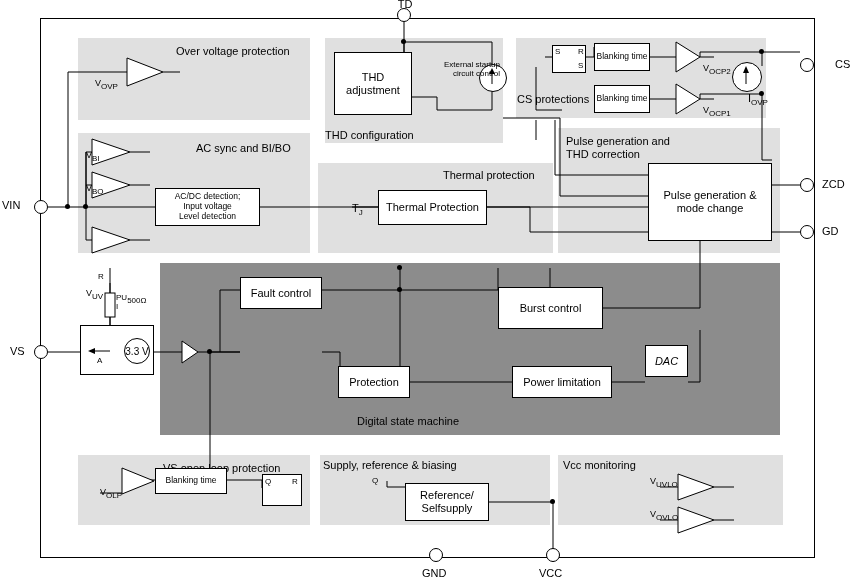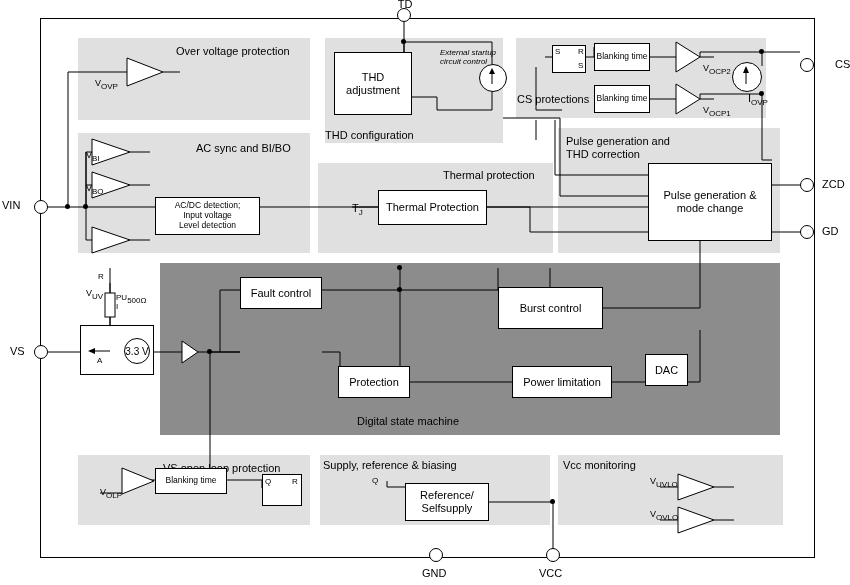--- a/index.html
+++ b/index.html
@@ -218,23 +218,23 @@
 
   <div class="blk" style="left:334px;top:52px;width:78px;height:63px;">
     <span>THD adjustment</span>
   </div>
 
   <div class="abs" style="left:479px;top:64px;width:26px;height:26px;border:1px solid #000;border-radius:50%;background:#fff;"></div>
   <svg style="left:479px;top:64px;" width="26" height="26">
     <line x1="13" y1="20" x2="13" y2="7" stroke="#000" stroke-width="1"></line>
     <polygon points="13,4 10,10 16,10" fill="#000"></polygon>
   </svg>
-  <div class="lbl xs" style="left:440px;top:48px;width:60px;text-align:left;font-style:italic;">External startup circuit control</div>
-
-  <div class="blk" style="left:155px;top:188px;width:105px;height:38px;font-size:8.5px;padding:18px;margin-top:9px;">
+  <div class="lbl xs" style="left:440px;top:60px;width:60px;text-align:right;">External startup circuit control</div>
+
+  <div class="blk" style="left:155px;top:188px;width:105px;height:38px;font-size:8.5px;padding:18px;">
     <span>AC/DC detection; Input voltage Level detection</span>
   </div>
 
   <div class="blk" style="left:378px;top:190px;width:109px;height:35px;">
     <span>Thermal Protection</span>
   </div>
   <div class="lbl" style="left:352px;top:202px;"><span>T</span><span class="sub">J</span></div>
 
   <div class="blk" style="left:552px;top:45px;width:34px;height:28px;font-size:8px;"></div>
   <div class="lbl xs" style="left:555px;top:47px;">S</div>
@@ -273,21 +273,21 @@
   </div>
   <div class="blk" style="left:498px;top:287px;width:105px;height:42px;">
     <span>Burst control</span>
   </div>
   <div class="blk" style="left:338px;top:366px;width:72px;height:32px;">
     <span>Protection</span>
   </div>
   <div class="blk" style="left:512px;top:366px;width:100px;height:32px;">
     <span>Power limitation</span>
   </div>
-  <div class="blk" style="left:645px;top:354px;width:43px;height:32px;">
+  <div class="blk" style="left:645px;top:345px;width:43px;height:32px;font-style:italic;">
     <span>DAC</span>
   </div>
 
   <div class="lbl xs" style="left:98px;top:272px;">R</div>
   <svg style="left:100px;top:283px;" width="22" height="60">
     <line x1="10" y1="0" x2="10" y2="10" stroke="#000" stroke-width="1"></line>
     <rect x="5" y="10" width="10" height="24" fill="#fff" stroke="#000" stroke-width="1"></rect>
     <line x1="10" y1="34" x2="10" y2="57" stroke="#000" stroke-width="1"></line>
   </svg>
   <div class="lbl xs" style="left:116px;top:293px;"><span>PU</span><span class="sub">500Ω</span></div>

